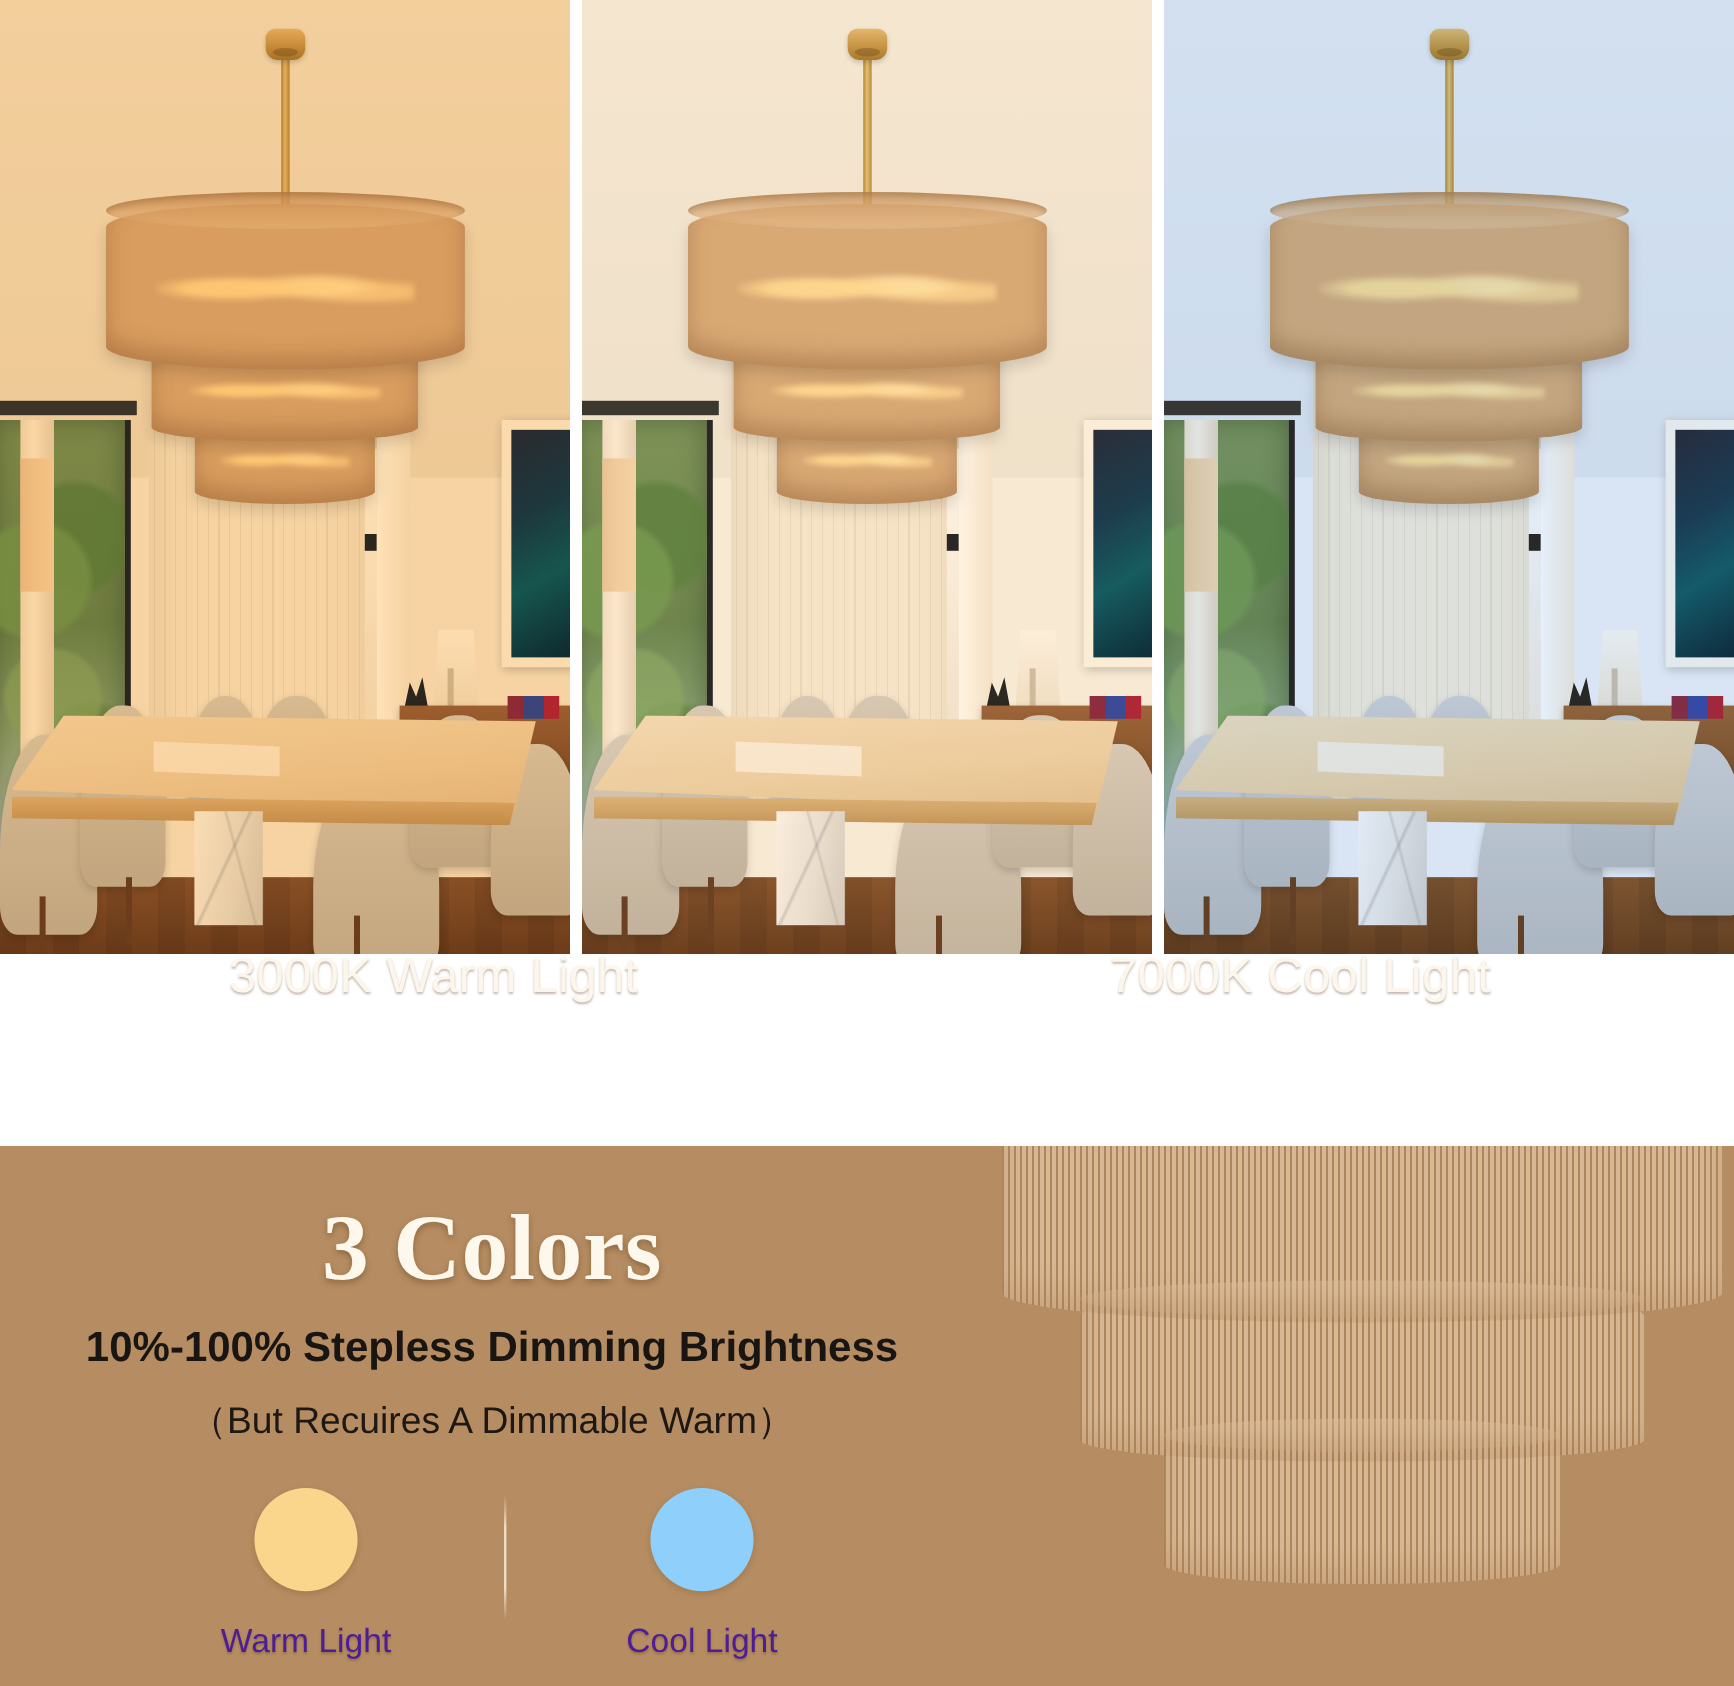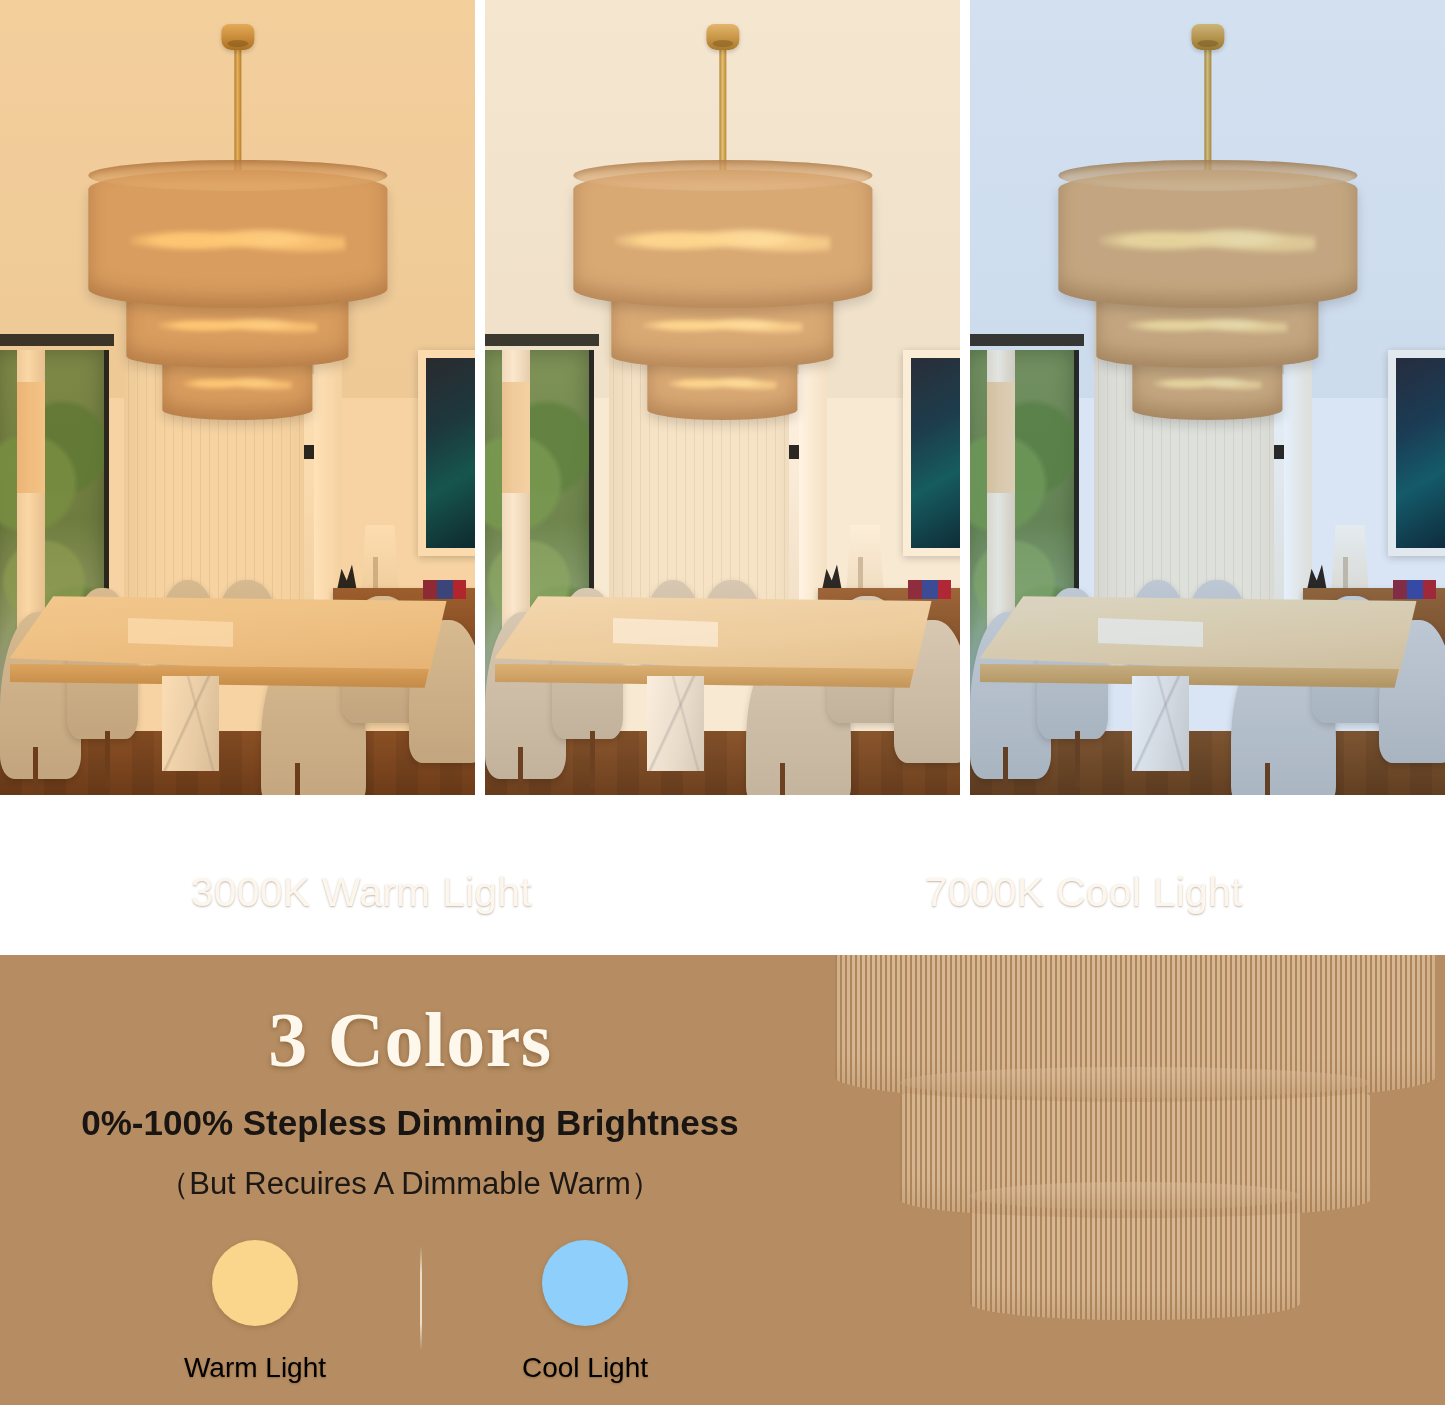--- a/index.html
+++ b/index.html
@@ -216,21 +216,21 @@
   }
   .tier-1{ width:100%; height:138px; z-index:3; }
   .tier-2{ width:74%;  height:86px; margin-top:-26px; z-index:2; }
   .tier-3{ width:50%;  height:74px; margin-top:-22px; z-index:1; }
 
   
   .grade{ position:absolute; inset:0; pointer-events:none; mix-blend-mode:multiply; }
 
   
   .label-strip{
-    position:absolute; left:0; top:853px; width:1445px; height:78px;
+    position:absolute; left:0; top:774px; width:1445px; height:78px;
     display:flex; justify-content:center;
   }
   .label-band{
     flex:1 1 0;
     display:flex; align-items:center; justify-content:center;
     color:#fdf6ec;
     font-size:41px;
     font-weight:400;
     letter-spacing:.2px;
     text-shadow:0 1px 2px rgba(80,50,20,.35);
@@ -308,21 +308,21 @@
     display:flex; flex-direction:column; align-items:center;
     position:relative;
   }
   .swatch-dot{
     width:86px; height:86px; border-radius:50%;
     box-shadow:0 2px 5px rgba(110,72,32,.28);
   }
   .swatch-label{
     margin-top:26px;
     font-size:28px;
-    color:#000000;
+    color:#4c1d95;
     text-shadow:0 1px 2px rgba(90,58,25,.35);
     white-space:nowrap;
   }
   .divider{
     position:absolute; top:6px; right:-2px;
     width:2px; height:104px;
     background:linear-gradient(180deg,
       rgba(255,248,236,0) 0%,
       rgba(255,248,236,.75) 26%,
       rgba(255,248,236,.75) 74%,
@@ -488,21 +488,21 @@
 
   <div class="ghost">
     <div class="ghost-tier g1"></div>
     <div class="ghost-tier g2"></div>
     <div class="ghost-tier g3"></div>
   </div>
   <div class="ghost-fade"></div>
 
   <div class="feature-inner">
     <div class="headline">3 Colors</div>
-    <div class="subline">0%-100% Stepless Dimming Brightness</div>
+    <div class="subline">10%-100% Stepless Dimming Brightness</div>
     <div class="note">（But Recuires A Dimmable Warm）</div>
 
     <div class="swatch-row">
       <div class="swatch-cell">
         <div class="swatch-dot" style="background:#fad68c"></div>
         <div class="swatch-label">Warm Light</div>
         <div class="divider"></div>
       </div>
       <div class="swatch-cell">
         <div class="swatch-dot" style="background:#8ed0fb"></div>

